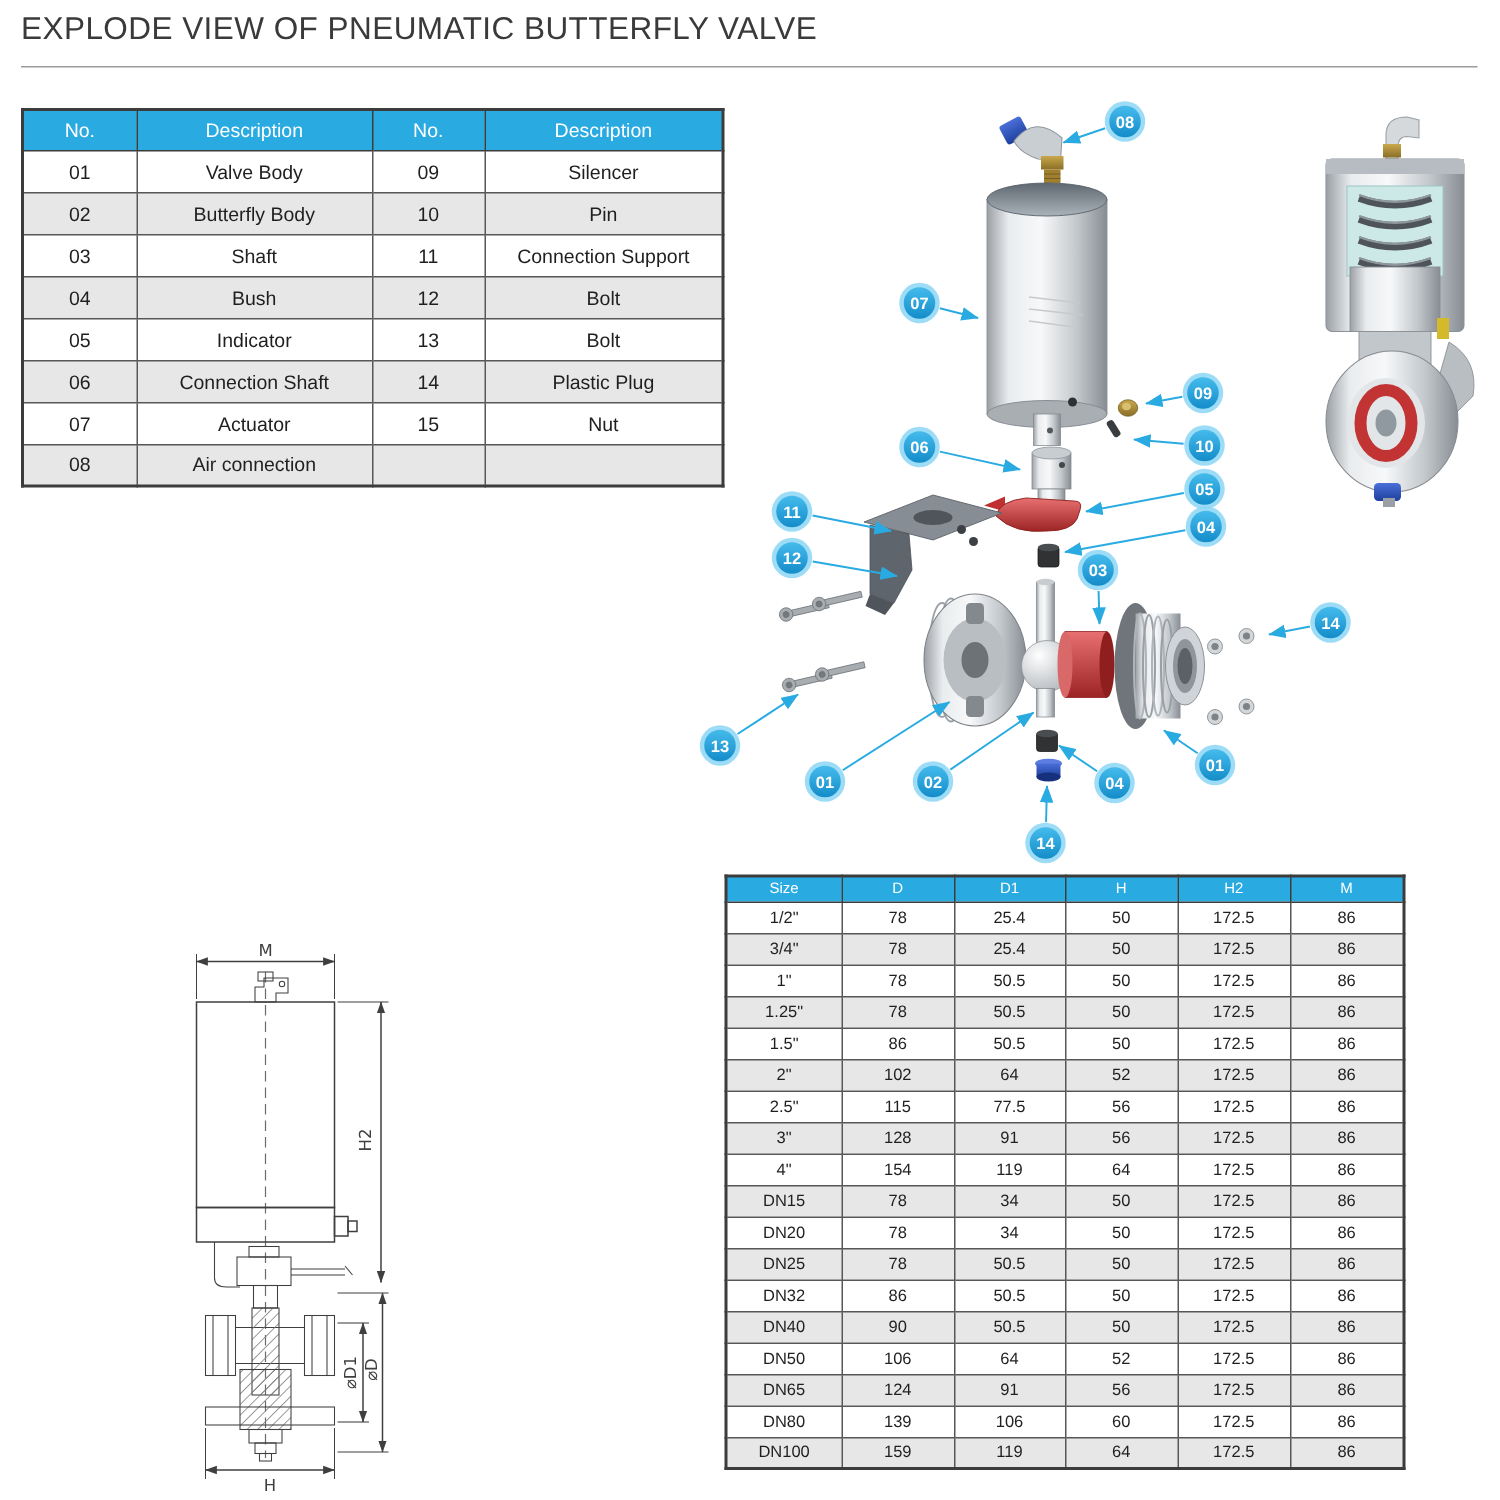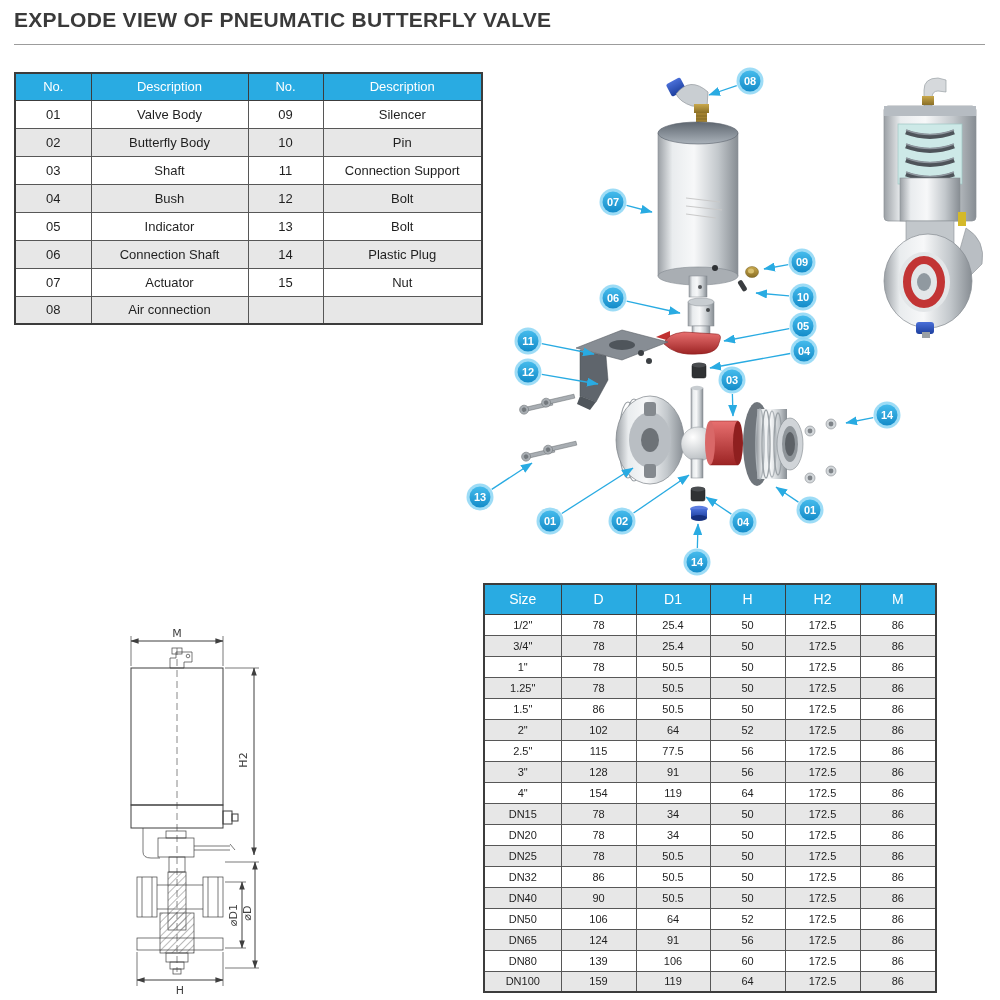--- a/index.html
+++ b/index.html
@@ -1,40 +1,40 @@
 <!DOCTYPE html>
 <html lang="en"><head>
 <meta charset="utf-8">
 <style>
   * { margin:0; padding:0; box-sizing:border-box; }
   html,body { background:#ffffff; }
   body { font-family:"Liberation Sans", sans-serif; }
   .page { position:relative; width:1000px; height:1000px; background:#fff; overflow:hidden; }
 
-  .title { position:absolute; left:14px; top:8px; font-size:21px; font-weight:700;
+  .title { position:absolute; left:14px; top:8px; font-size:21px; font-weight:400;
            color:#3a3a3a; letter-spacing:.3px; }
   .title-rule { position:absolute; left:14px; top:44px; width:971px; height:0;
                 border-top:1px solid #9c9c9c; }
 
   .sec2-title { position:absolute; left:33px; top:579px; font-size:17.5px; font-weight:400;
                 color:#3a3a3a; letter-spacing:.2px; }
 
   table { border-collapse:collapse; table-layout:fixed; background:#fff; }
   table, th, td { border:1px solid #575757; }
   table { border:2px solid #3c3c3c; }
   th { background:#29abe2; color:#fff; font-weight:400; border-color:#3c3c3c; }
   td { color:#1f1f1f; text-align:center; }
   tr.alt td { background:#e7e7e7; }
 
   .parts-table { position:absolute; left:14px; top:72px; width:467px; font-size:13px; }
   .parts-table th { height:27px; font-size:13px; }
   .parts-table td { height:28px; }
 
   .size-table { position:absolute; left:483px; top:583px; width:452px; font-size:11px; }
-  .size-table th { height:30px; font-size:14px; }
+  .size-table th { height:17px; font-size:10px; }
   .size-table td { height:21px; }
 
   svg { position:absolute; overflow:visible; }
   #exploded { left:455px; top:55px; width:490px; height:520px; }
   #assembled { left:872px; top:66px; width:120px; height:275px; }
   #drawing { left:70px; top:622px; width:252px; height:374px; }
 
   .leader { stroke:#29abe2; stroke-width:1.3; fill:none; }
   .halo { fill:rgba(140,214,244,.85); }
   .core { fill:url(#calloutGrad); }

